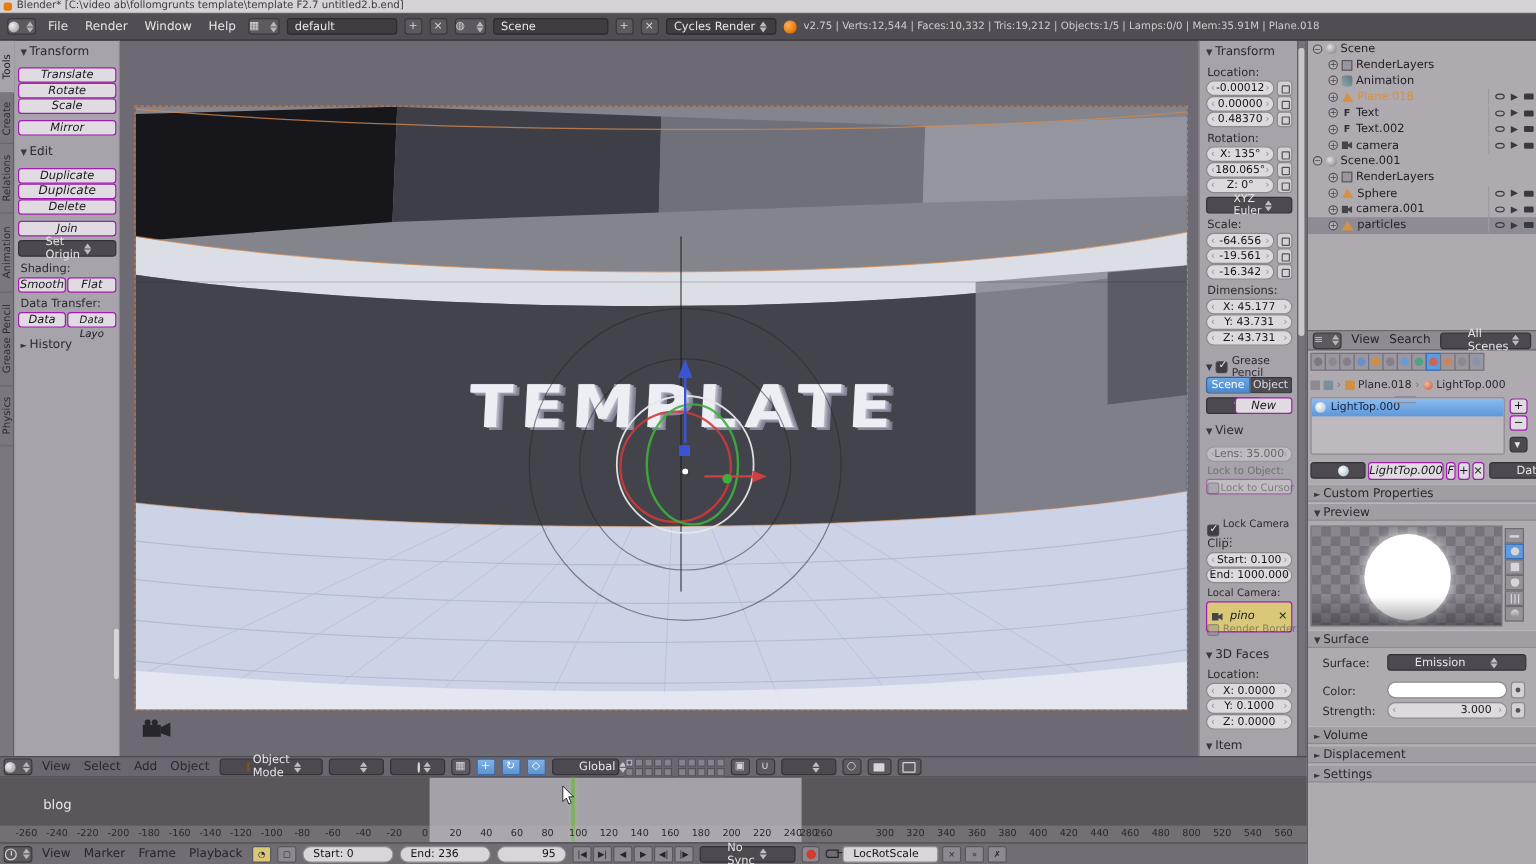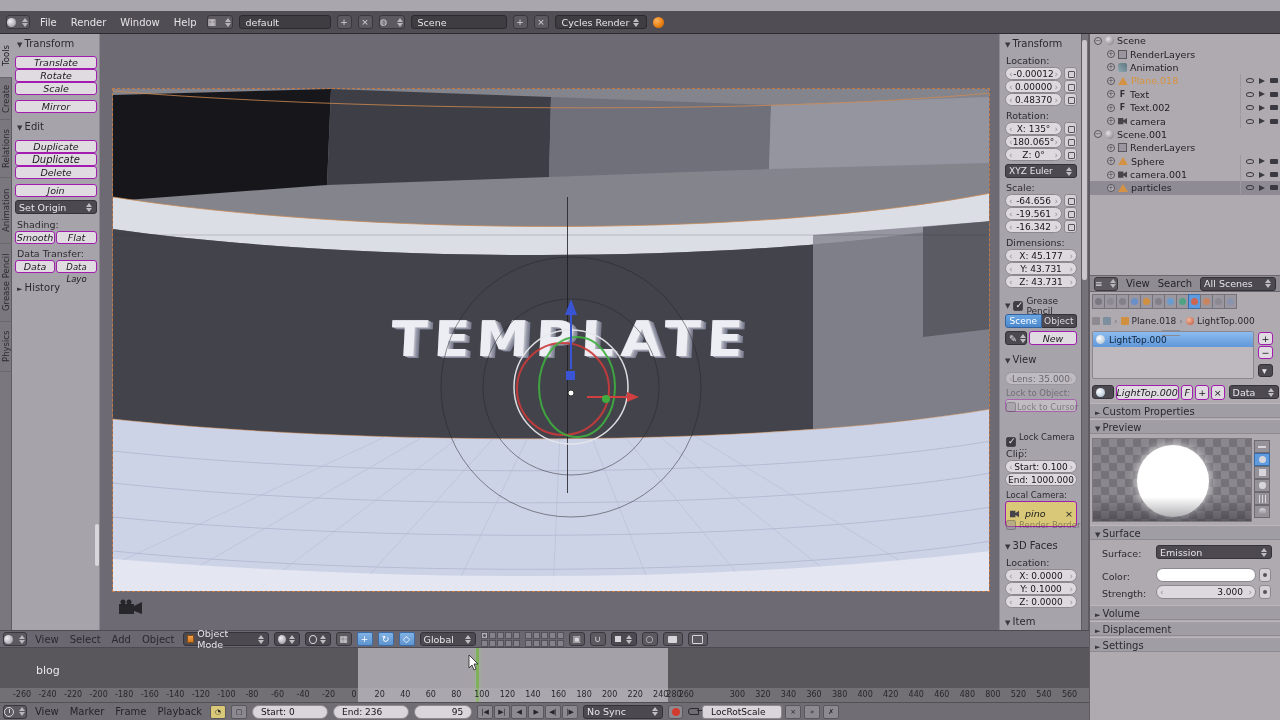--- a/index.html
+++ b/index.html
@@ -2,21 +2,21 @@
 <html><head>
 <meta charset="utf-8">
 <style>
   html,body{margin:0;padding:0;background:#888;}
   .screen{position:relative;width:1280px;height:720px;overflow:hidden;
           font-family:"DejaVu Sans",sans-serif;font-size:10px;color:#1e1e22;
           background:#aaa6ad;}
   
   .abs{position:absolute;}
   .dd{background:#4c4951;color:#e7e5e9;border:1px solid #35323a;border-radius:3px;
-      height:14px;display:flex;align-items:center;gap:3px;padding:0 3px;font-size:9.5px;box-sizing:border-box;}
+      height:14px;display:flex;align-items:center;gap:3px;padding:0 22px;font-size:9.5px;box-sizing:border-box;}
   .btn-light{background:#dfdbe0;border:1px solid #a21caf;border-radius:3px;color:#19191d;
       height:13px;line-height:12px;text-align:center;font-size:9.5px;box-sizing:border-box;font-style:italic;}
   .nf{background:#ddd9df;border:1px solid #8d8991;border-radius:8px;height:13px;line-height:12px;
       text-align:center;font-size:9px;color:#141418;position:relative;box-sizing:border-box;}
   .nf::before{content:"‹";position:absolute;left:3px;top:0;color:rgba(0,0,0,.35);}
   .nf::after{content:"›";position:absolute;right:3px;top:0;color:rgba(0,0,0,.35);}
   .ud{width:7px;height:9px;position:relative;display:inline-block;flex:0 0 auto;margin-left:auto;}
   .ud::before{content:"";position:absolute;top:0;left:0;border-left:3px solid transparent;border-right:3px solid transparent;border-bottom:4px solid currentColor;opacity:.75;}
   .ud::after{content:"";position:absolute;bottom:0;left:0;border-left:3px solid transparent;border-right:3px solid transparent;border-top:4px solid currentColor;opacity:.75;}
   .cb{width:10px;height:10px;border:1px solid #4a474e;border-radius:2px;background:#908c94;
@@ -168,20 +168,24 @@
   .clock-ico{width:10px;height:10px;border-radius:50%;border:1px solid #d8d5da;position:relative;box-sizing:border-box;}
   .clock-ico::after{content:"";position:absolute;left:4px;top:1px;width:1px;height:4px;background:#d8d5da;}
   #tl-keyname{display:flex;align-items:center;gap:3px;}
   .key-ico{width:9px;height:5px;border:1px solid #2a282e;border-radius:3px 0 0 3px;position:relative;}
   .key-ico::after{content:"";position:absolute;right:-4px;top:1px;width:5px;height:1px;background:#2a282e;}
 </style>
 </head>
 <body>
 <div class="screen">
 
+<div id="osbar" class="abs">
+  <span id="os-ico"></span>
+  <span>Blender* [C:\video ab\follomgrunts template\template F2.7 untitled2.b.end]</span>
+</div>
 
 <div id="infobar" class="abs">
   <span class="ibtn" style="width:24px">
         <span class="sphere-sm"></span>
         <span class="ud"></span>
       </span>
   <span class="menu">File</span>
   <span class="menu">Render</span>
   <span class="menu">Window</span>
   <span class="menu">Help</span>
@@ -191,20 +195,21 @@
   <span class="ibtn">×</span>
   <span class="ibtn" style="width:26px">◍<span class="ud"></span></span>
   <span class="ifld" style="width:96px">Scene</span>
   <span class="ibtn">+</span>
   <span class="ibtn">×</span>
   <span class="ifld" style="width:92px">
         <span>Cycles Render</span>
         <span class="ud"></span>
       </span>
   <span class="blender-logo"></span>
+  <span id="stats">v2.75 | Verts:12,544 | Faces:10,332 | Tris:19,212 | Objects:1/5 | Lamps:0/0 | Mem:35.91M | Plane.018</span>
 </div>
 
 <div id="tabstrip" class="abs">
       <div class="vtab on" style="height: 44px;">Tools</div>
       <div class="vtab" style="height: 42px;">Create</div>
       <div class="vtab" style="height: 58px;">Relations</div>
       <div class="vtab" style="height: 66px;">Animation</div>
       <div class="vtab" style="height: 78px;">Grease Pencil</div>
       <div class="vtab" style="height: 50px;">Physics</div>
     </div>

